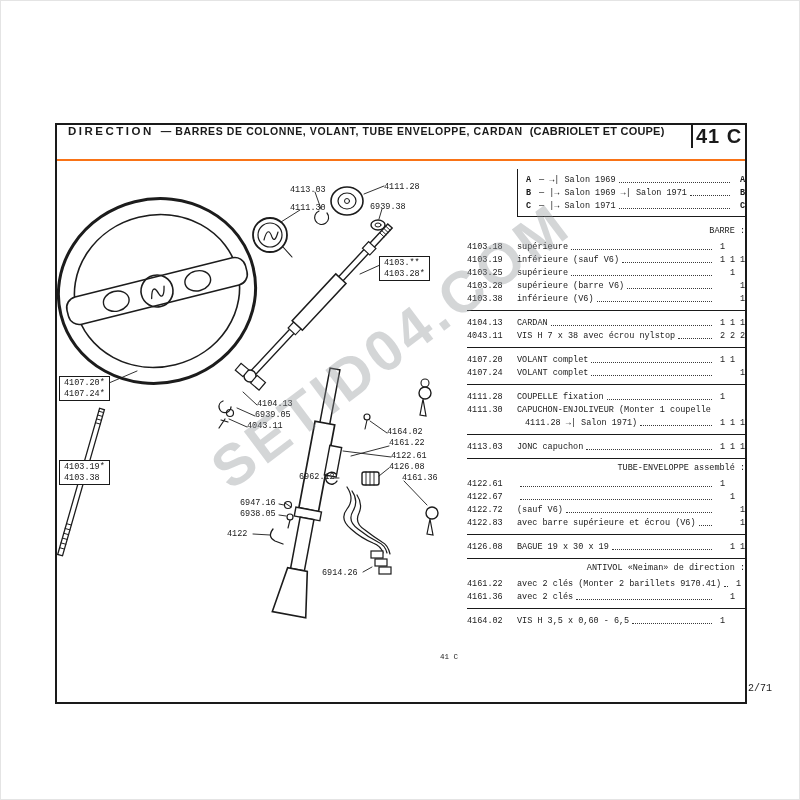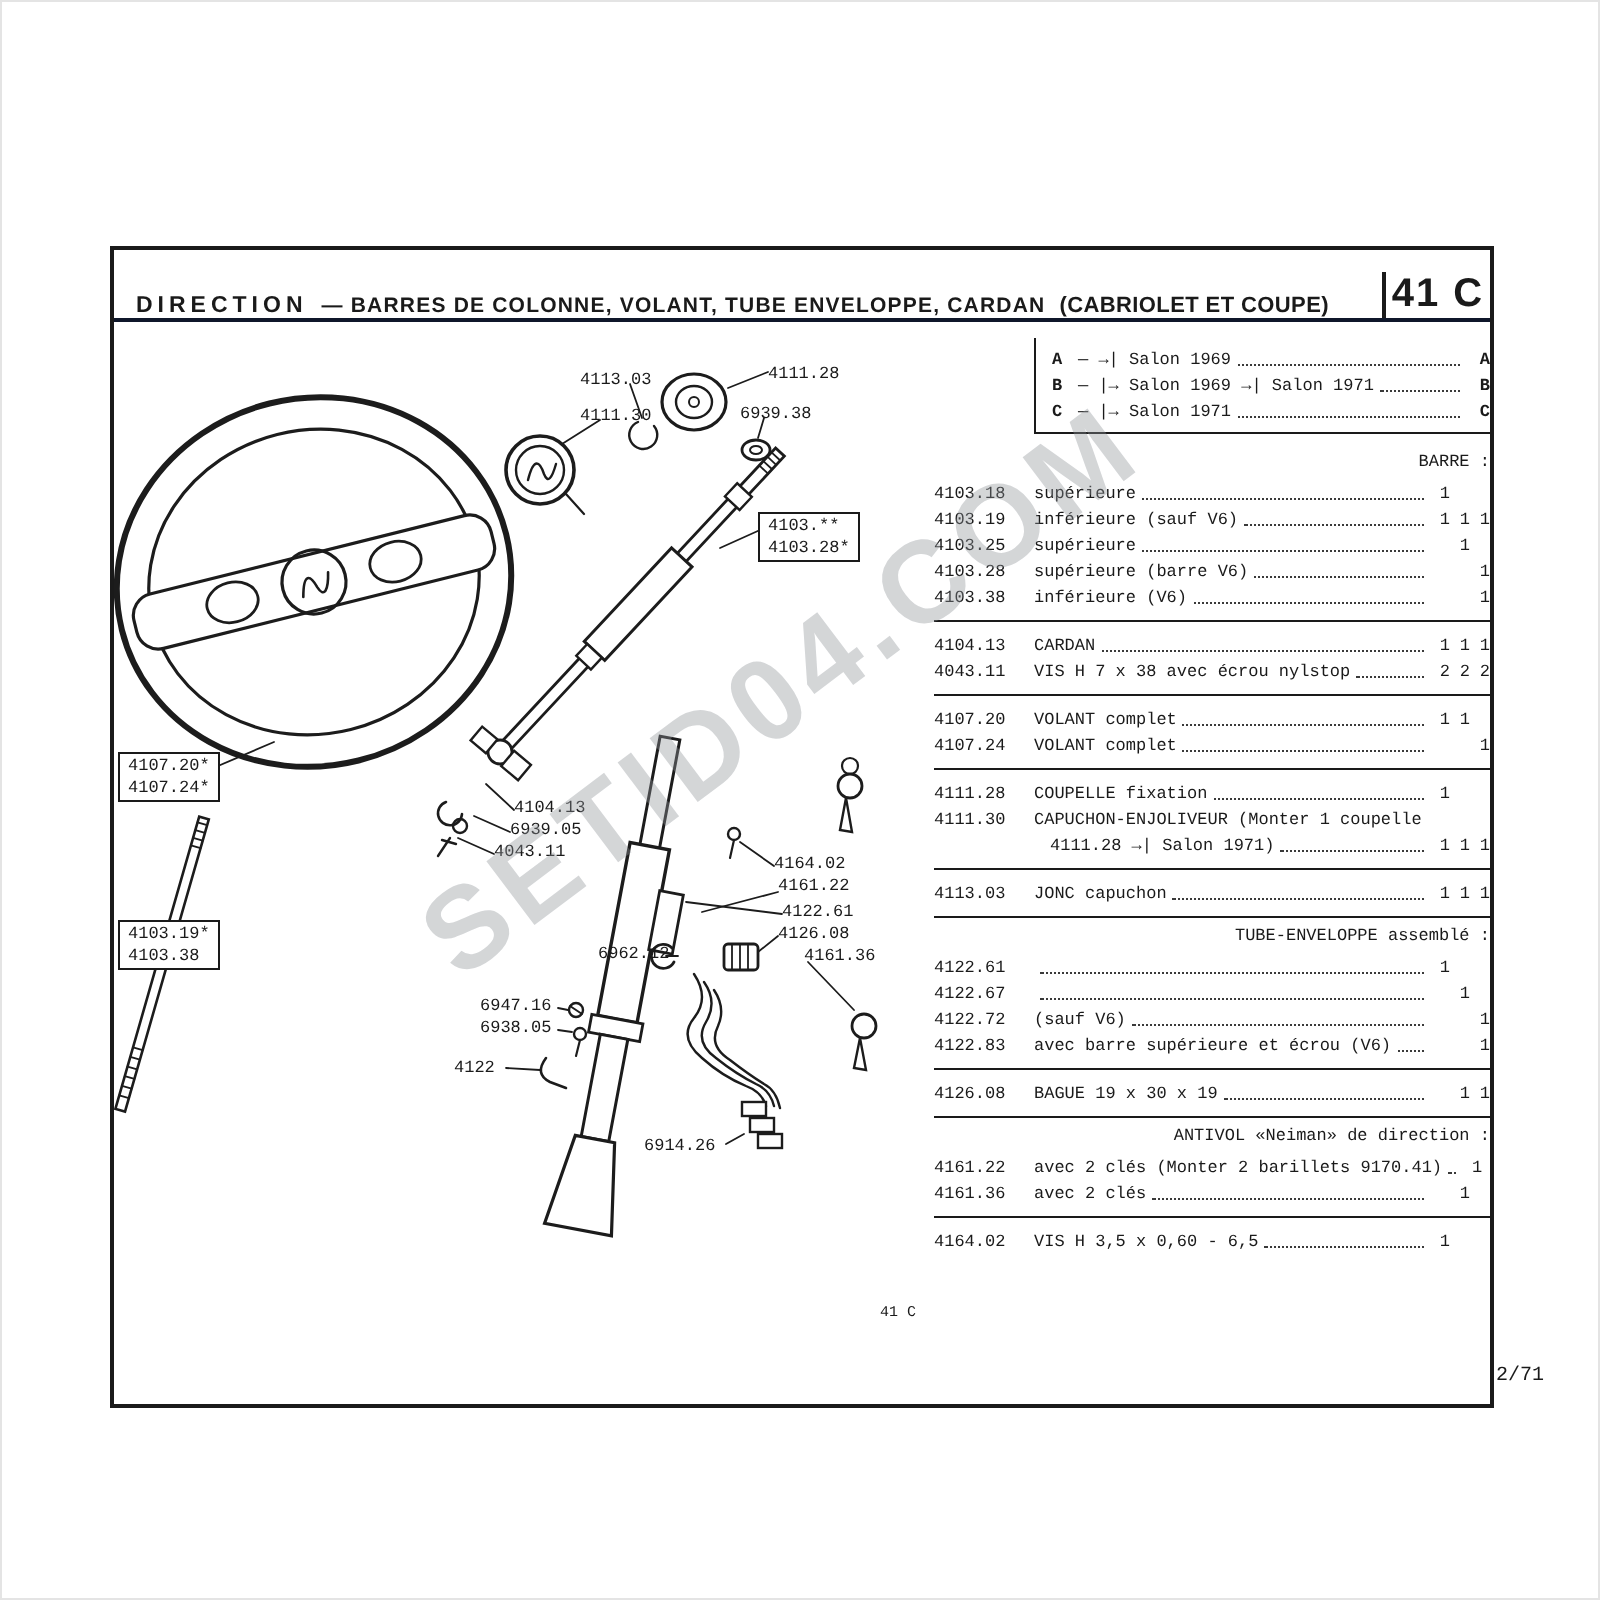--- a/index.html
+++ b/index.html
@@ -4,21 +4,21 @@
 <style>
   html,body{margin:0;padding:0;}
   body{width:800px;height:800px;background:#ffffff;position:relative;
        font-family:"Liberation Mono","DejaVu Sans Mono",monospace;color:#1a1a1a;overflow:hidden;}
   .scan-edge{position:absolute;inset:0;border:1px solid #e4e4e4;pointer-events:none;}
 
   
   .frame{position:absolute;left:55px;top:123px;width:688px;height:577px;border:2px solid #1a1a1a;background:#fff;}
 
   
-  .hdr{height:34px;border-bottom:2px solid #0f172a;display:flex;align-items:flex-end;
+  .hdr{height:34px;border-bottom:2px solid #f97316;display:flex;align-items:flex-start;
        font-family:"Liberation Sans","DejaVu Sans",sans-serif;}
   .hdr-left{flex:1;display:flex;align-items:center;padding-left:11px;gap:7px;white-space:nowrap;}
   .title{font-weight:bold;font-size:11.5px;letter-spacing:2.5px;}
   .subtitle{font-weight:bold;font-size:10.5px;letter-spacing:0.6px;}
   .subparen{font-weight:bold;font-size:11px;letter-spacing:0.2px;}
   .code-box{width:52px;border-left:2px solid #1a1a1a;display:flex;align-items:center;justify-content:center;
             font-size:20px;font-weight:bold;letter-spacing:1px;}
 
   
   .content{position:relative;height:539px;}

